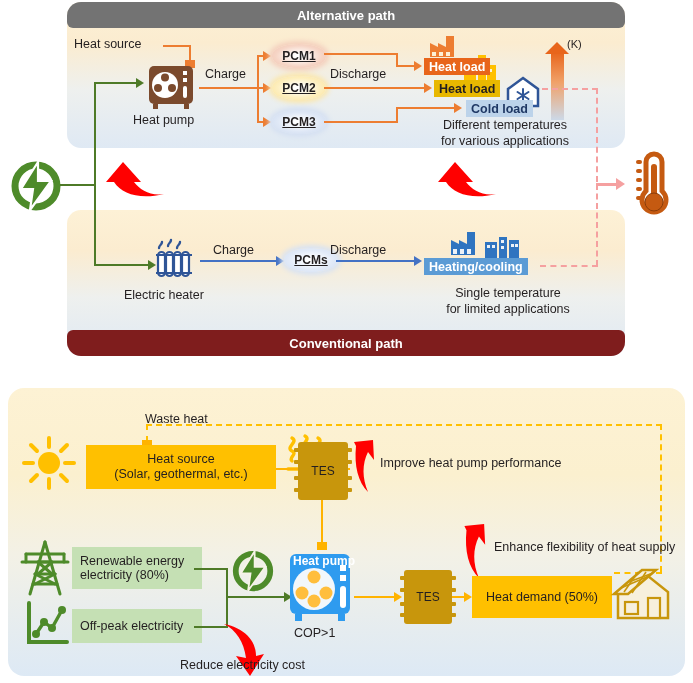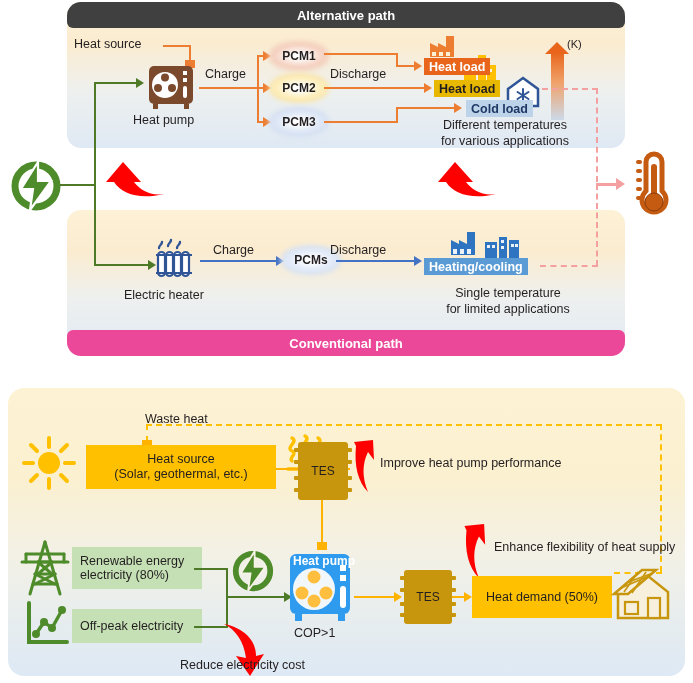--- a/index.html
+++ b/index.html
@@ -10,22 +10,22 @@
   
   #top-figure{position:absolute;left:0;top:0;width:693px;height:370px;}
 
   .panel{position:absolute;border-radius:14px;
          background:linear-gradient(180deg,#fdf1d6 0%,#fbecd0 28%,#eef0ee 60%,#dfe9f4 100%);}
   #panel-alt{left:67px;top:2px;width:558px;height:146px;}
   #panel-conv{left:67px;top:210px;width:558px;height:146px;}
 
   .bar{position:absolute;left:0;width:558px;height:26px;color:#fff;
        font-size:13px;font-weight:bold;display:flex;align-items:center;justify-content:center;}
-  #bar-alt{top:0;background:#404040;border-radius:14px 14px 6px 6px;}
-  #bar-conv{top:120px;background:#ec4899;border-radius:6px 6px 14px 14px;}
+  #bar-alt{top:0;background:#737373;border-radius:14px 14px 6px 6px;}
+  #bar-conv{top:120px;background:#7f1d1d;border-radius:6px 6px 14px 14px;}
 
   
   .hline{position:absolute;height:2px;}
   .vline{position:absolute;width:2px;}
   .orange{background:#ed7d31;}
   .blue{background:#4472c4;}
   .green{background:#4e7a27;}
   .amber{background:#ffb300;}
 
   .arrowR{position:absolute;width:0;height:0;border-top:5px solid transparent;
@@ -37,21 +37,21 @@
   .arrowD{position:absolute;width:0;height:0;border-left:5px solid transparent;
           border-right:5px solid transparent;}
   .arrowD.orange{border-top:8px solid #ed7d31;}
   .arrowD.amber{border-top:8px solid #ffb300;}
 
   .lbl{position:absolute;font-size:12.5px;}
   .lbl-sm{position:absolute;font-size:11px;}
 
   
   .pcm{position:absolute;display:flex;align-items:center;justify-content:center;
-       font-size:12px;font-weight:bold;color:#231f20;border-radius:50%/46%;}
+       font-size:12px;font-weight:bold;color:#231f20;border-radius:50%/46%;text-decoration:underline;}
   #pcm1{left:272px;top:44px;width:54px;height:24px;
         background:radial-gradient(ellipse at 50% 50%,#ffffff 12%,#f6d5c6 60%,#f0c3ae 100%);
         box-shadow:0 0 5px 3px #f4cfbd;}
   #pcm2{left:272px;top:76px;width:54px;height:24px;
         background:radial-gradient(ellipse at 50% 50%,#ffffff 12%,#fdefc0 55%,#fbe29a 100%);
         box-shadow:0 0 5px 3px #fbe7ad;text-align:center;}
   #pcm3{left:272px;top:110px;width:54px;height:24px;
         background:radial-gradient(ellipse at 50% 50%,#ffffff 12%,#dfe8f6 55%,#ccd9ef 100%);
         box-shadow:0 0 5px 3px #d5e0f2;}
   #pcms{left:284px;top:248px;width:54px;height:24px;

